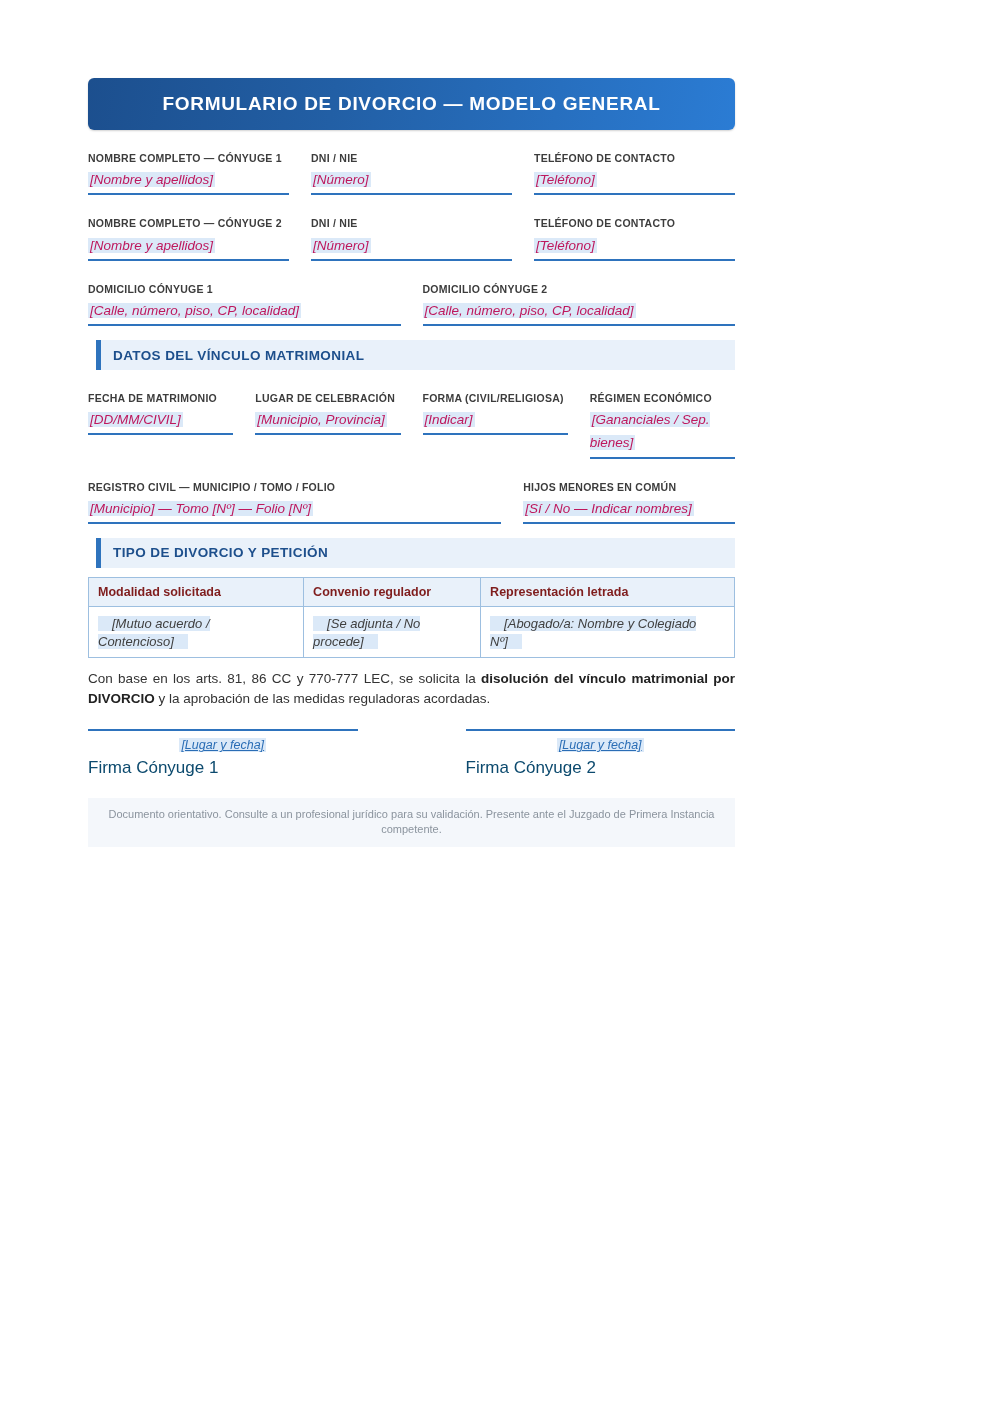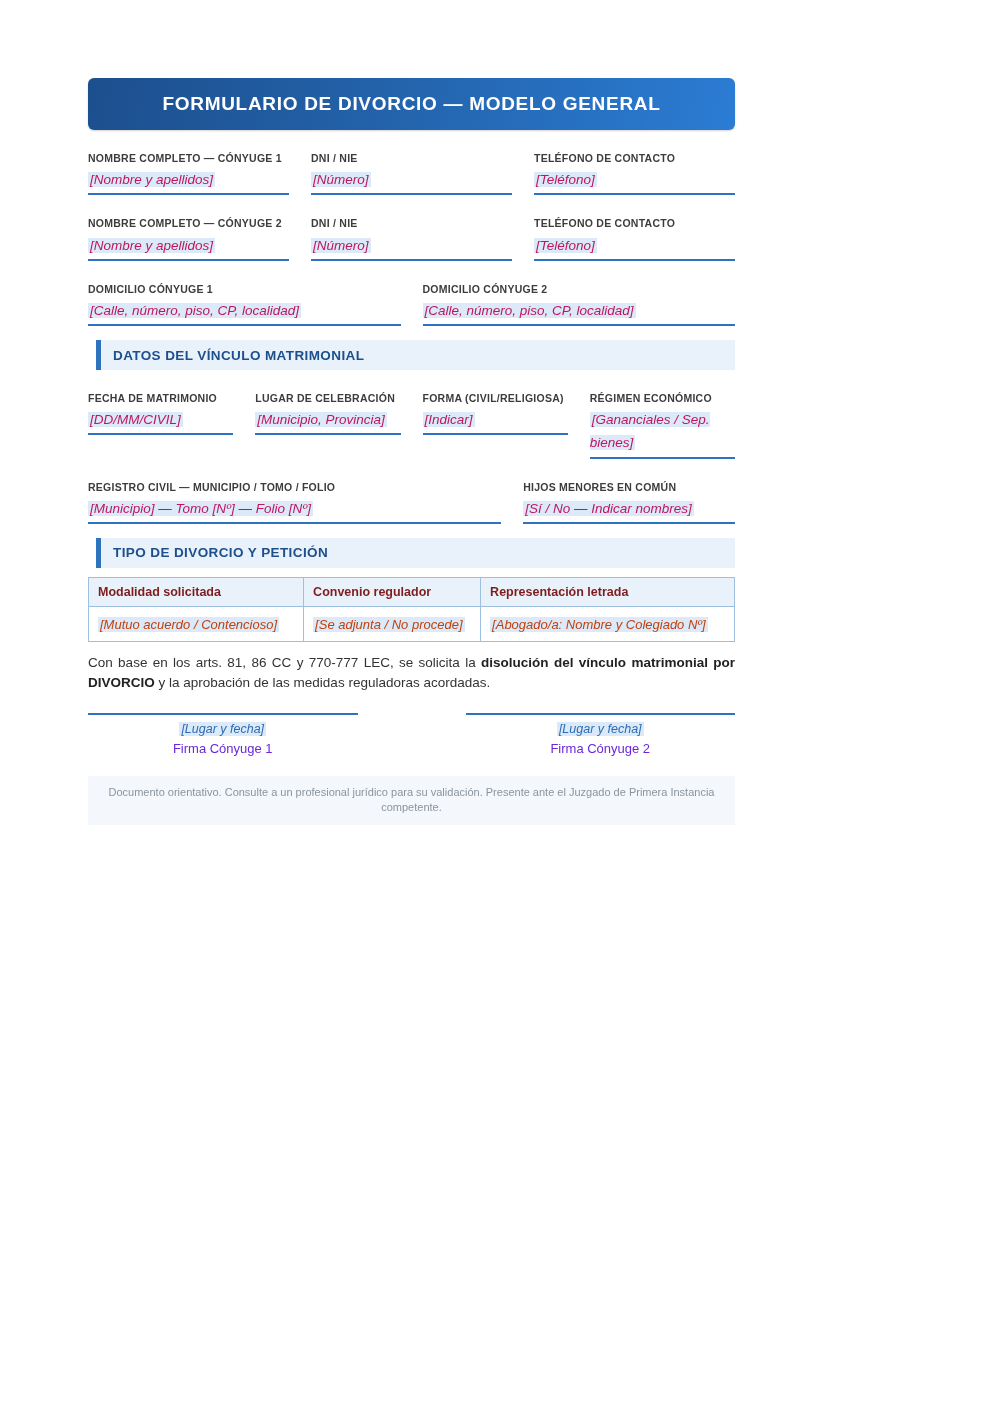--- a/index.html
+++ b/index.html
@@ -119,23 +119,23 @@
     font-weight: bold;
     color: #7f1d1d;
   }
   table.petition td {
     background: #ffffff;
     height: 20px;
   }
   table.petition td span {
     font-size: 13px;
     font-style: italic;
-    color: #c2410c;
+    color: #404040;
     background: #dbe9f8;
-    padding: 0 2px;
+    padding: 0 14px;
   }
 
   
   .legal {
     margin: 11px 0 0 0;
     font-size: 13.5px;
     line-height: 1.5;
     color: #333333;
     text-align: justify;
   }
@@ -152,25 +152,24 @@
     border-top: 2.5px solid #2e73bd;
     margin-bottom: 5px;
   }
   .sign-date {
     text-align: center;
     font-size: 12.5px;
     font-style: italic;
     color: #2a6db5;
     line-height: 1.5;
   }
-  .sign-date span { background: #dbe9f8; padding: 0 2px; }
+  .sign-date span { background: #dbe9f8; padding: 0 2px; text-decoration: underline; }
   .sign-name {
-    text-align: center;
-    font-size: 13px;
-    color: #6d28d9;
+    font-size: 17px;
+    color: #0c4a6e;
     line-height: 1.5;
   }
 
   
   .footnote {
     margin-top: 17px;
     background: #f4f7fb;
     padding: 9px 10px;
     text-align: center;
     font-size: 11px;

